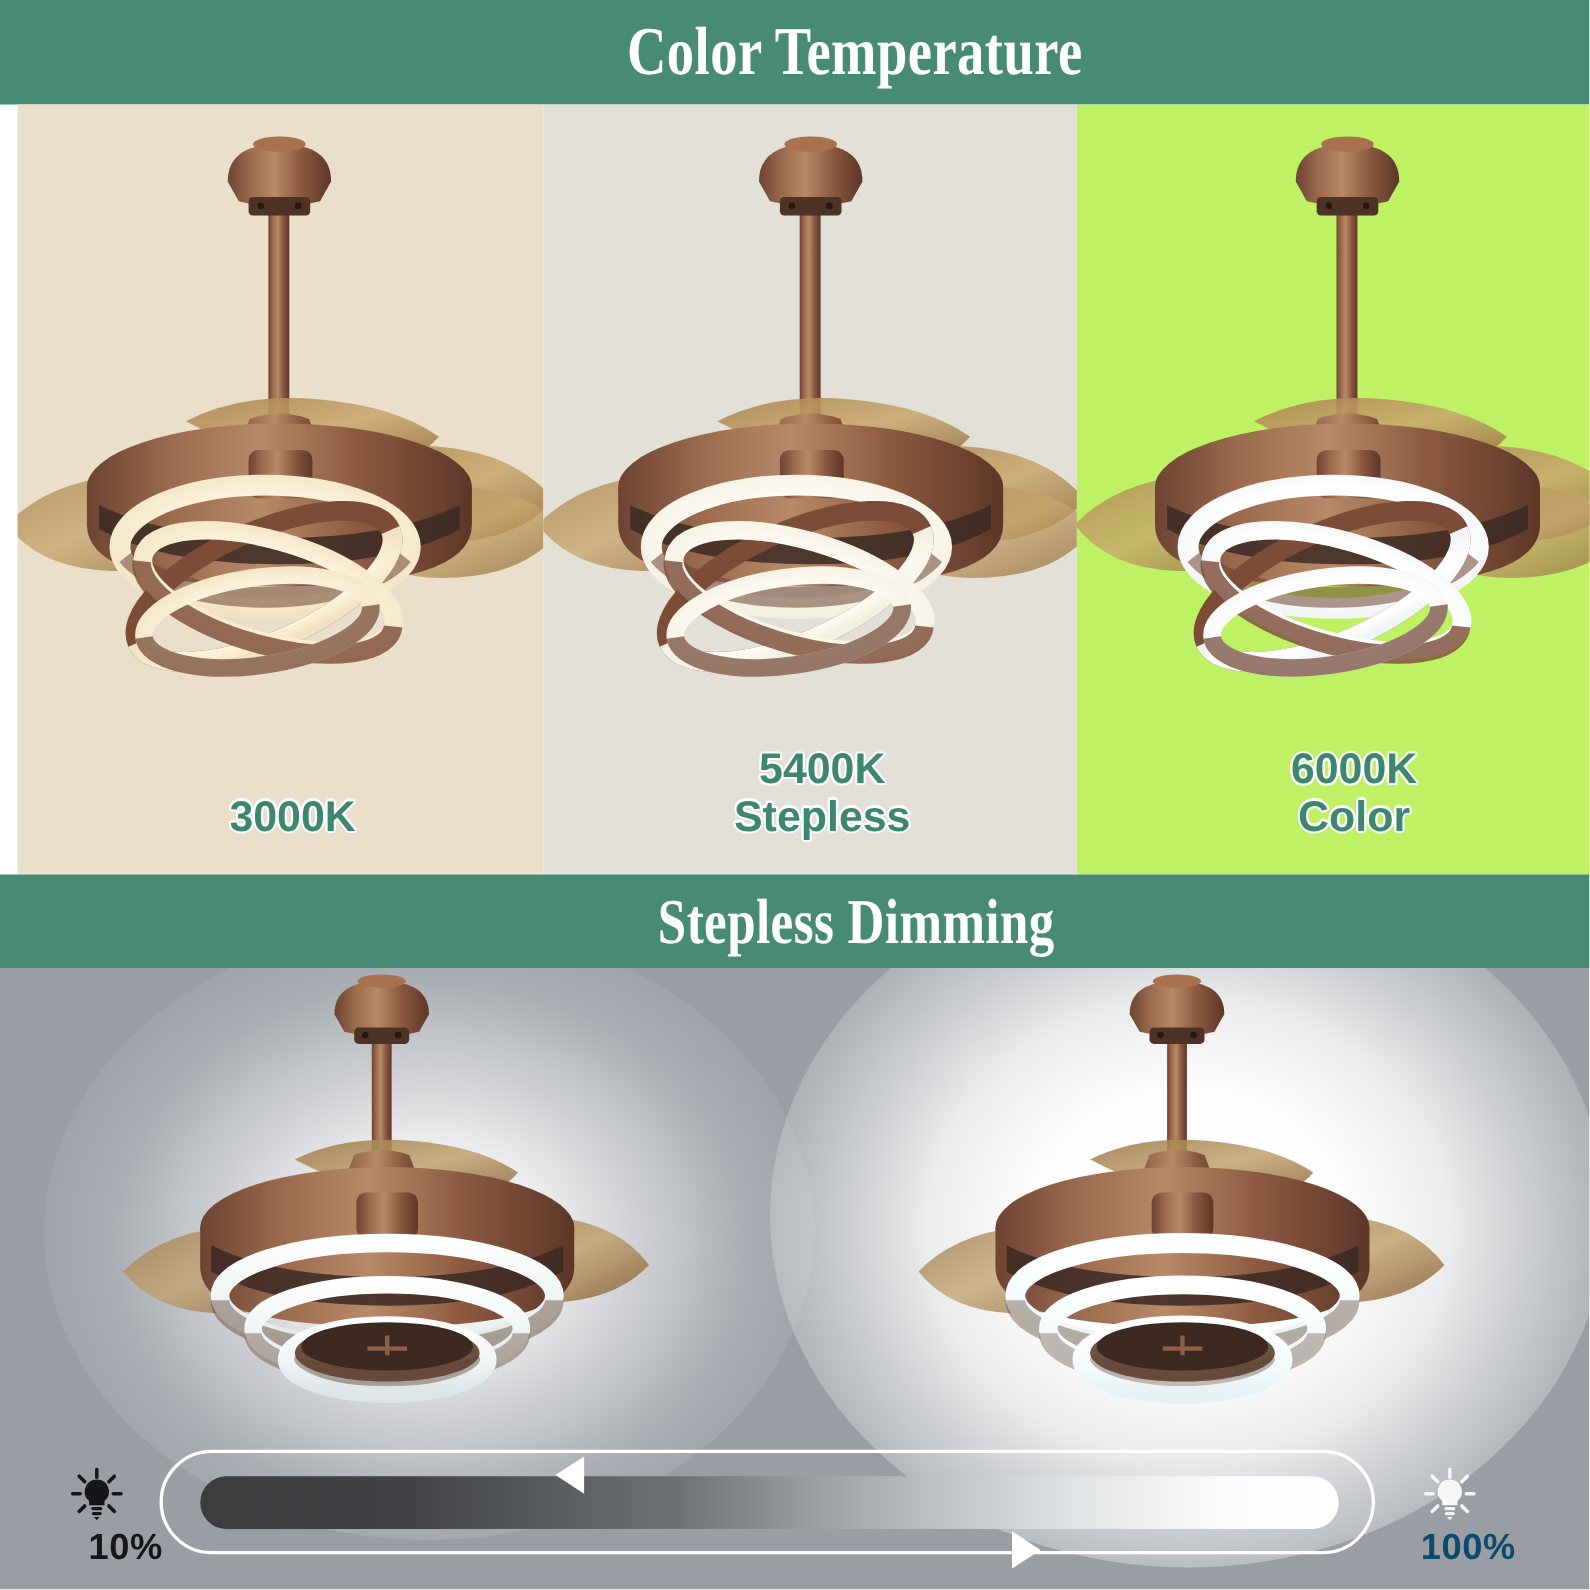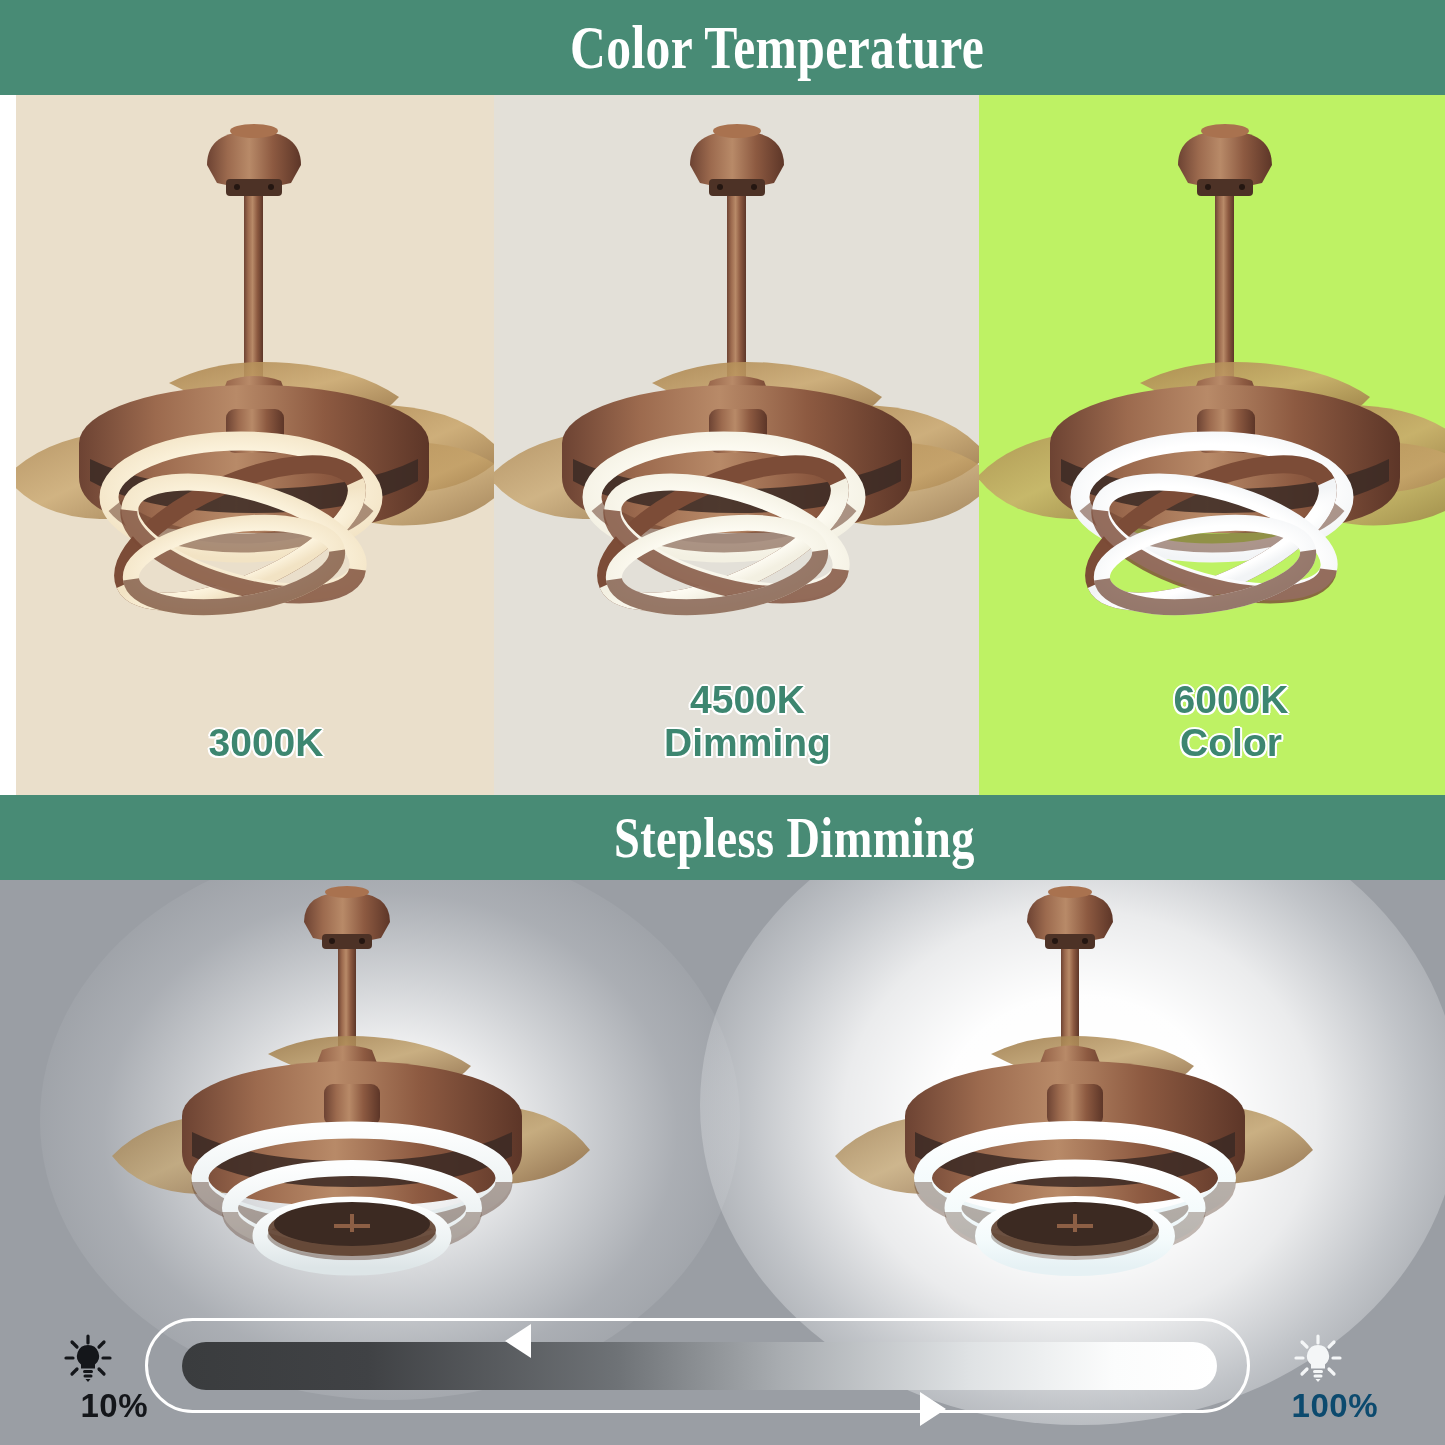--- a/index.html
+++ b/index.html
@@ -19,21 +19,21 @@
   .banner-title {
     font-family:"Liberation Serif", serif;
     font-weight:bold; color:#ffffff;
     letter-spacing:0.5px;
     transform:scaleX(0.80);
     transform-origin:left center;
     white-space:nowrap;
   }
   #banner-top { top:0; height:95px; }
   #banner-top .banner-title { font-size:62px; margin-left:570px; }
-  #banner-mid { top:795px; height:85px;padding-left:16px; }
+  #banner-mid { top:795px; height:85px; }
   #banner-mid .banner-title { font-size:58px; margin-left:598px; }
 
   
   .ct-strip { position:absolute; left:16px; top:95px; width:1445px; height:700px; display:flex; }
   .ct-panel { position:relative; height:100%; overflow:hidden; }
   .ct-panel.p1 { width:478px; background:#eadfcb; }
   .ct-panel.p2 { width:485px; background:#e3e0d8; }
   .ct-panel.p3 { width:482px; background:#bef264; }
 
   .ct-label {
@@ -244,22 +244,22 @@
               <path d="M132 430 a118 46 0 0 0 236 -6" fill="none" stroke="#7a4a36" stroke-width="17" opacity="0.8"></path>
             </g>
             <g transform="rotate(-8 240 452)">
               <ellipse cx="240" cy="452" rx="104" ry="40" fill="none" stroke="url(#lit2)" stroke-width="16"></ellipse>
               <path d="M136 452 a104 40 0 0 0 208 0" fill="none" stroke="#6d4331" stroke-width="16" opacity="0.7"></path>
             </g>
           </g>
         </svg>
       </div>
       <div class="ct-label">
-        <span class="k">4500K</span>
-        <span class="nm">Dimming</span>
+        <span class="k">5400K</span>
+        <span class="nm">Stepless</span>
       </div>
     </div>
 
     <div class="ct-panel p3">
       <div class="fan" style="left:-14px; top:18px;">
         <svg width="520" height="600" viewBox="0 0 520 600">
           <defs>
             <linearGradient id="brz3" x1="0" y1="0" x2="1" y2="0">
               <stop offset="0%" stop-color="#6d4333"></stop>
               <stop offset="22%" stop-color="#9c6a4e"></stop>

